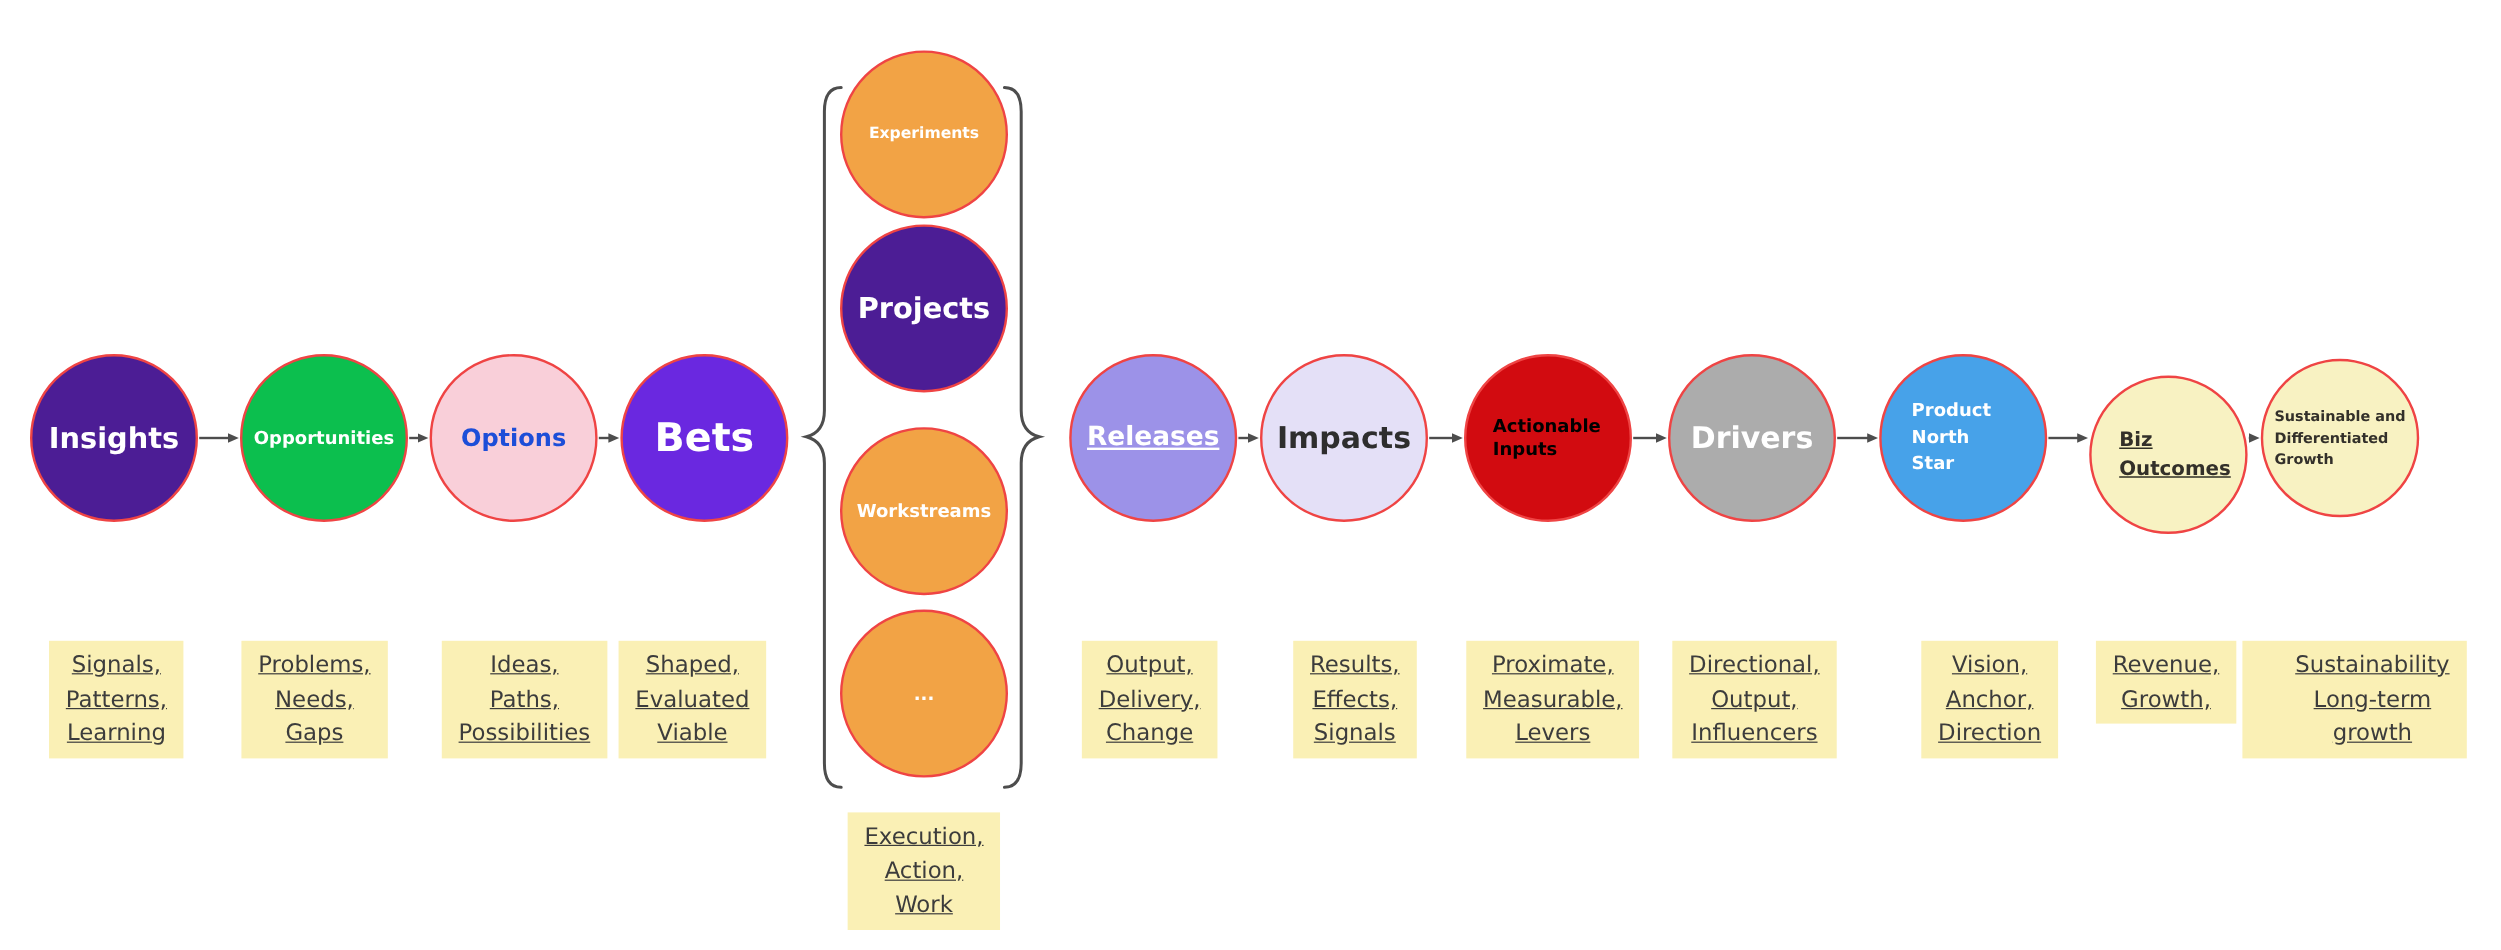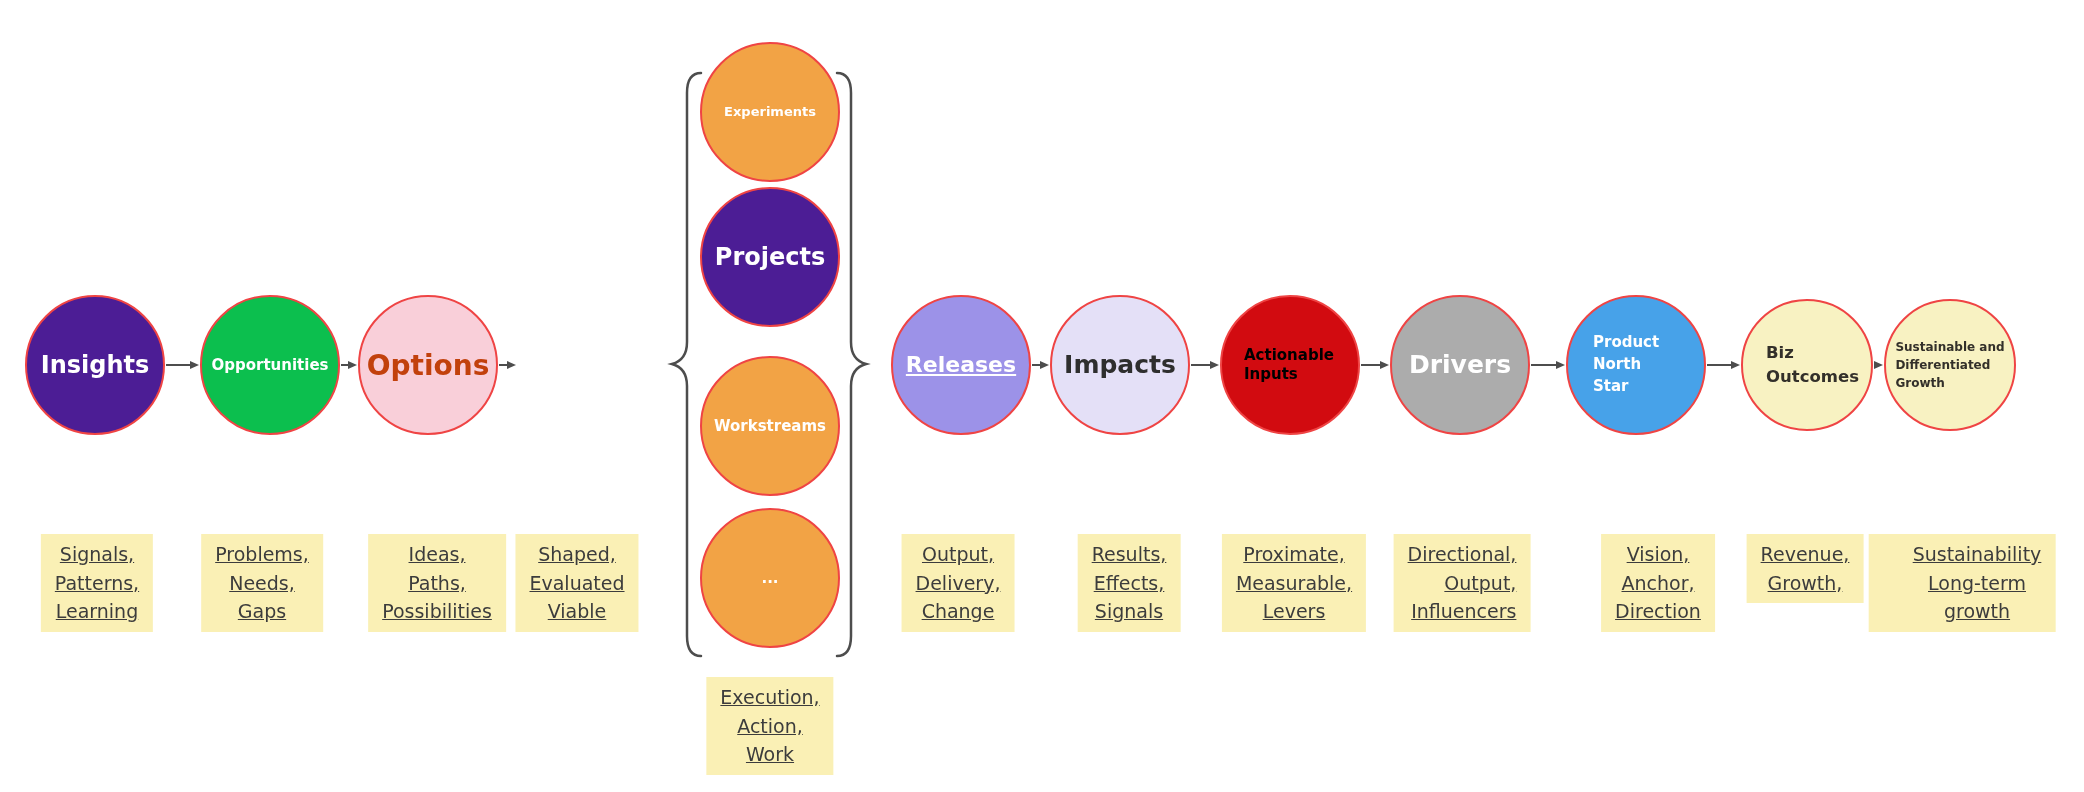--- a/index.html
+++ b/index.html
@@ -42,27 +42,27 @@
   .n-bets         { left: 517px;  top: 295px; background: #6A28E0; }
   .n-experiments  { left: 700px;  top: 42px;  background: #F2A345; }
   .n-projects     { left: 700px;  top: 187px; background: #4c1d95; }
   .n-workstreams  { left: 700px;  top: 356px; background: #F2A345; }
   .n-more         { left: 700px;  top: 508px; background: #F2A345; }
   .n-releases     { left: 891px;  top: 295px; background: #9C92E8; }
   .n-impacts      { left: 1050px; top: 295px; background: #E4E0F7; }
   .n-actionable   { left: 1220px; top: 295px; background: #D20B10; }
   .n-drivers      { left: 1390px; top: 295px; background: #ACACAC; }
   .n-northstar    { left: 1566px; top: 295px; background: #47A2E9; }
-  .n-bizoutcomes  { left: 1741px; top: 299px; background: #F8F2C2; }
+  .n-bizoutcomes  { left: 1741px; top: 313px; background: #F8F2C2; text-decoration: underline; }
   .n-sustainable  { left: 1884px; top: 299px; background: #F8F2C2; }
 
   
   .n-insights .lbl      { color: #fff; font-size: 24px; }
   .n-opportunities .lbl { color: #fff; font-size: 15px; }
-  .n-options .lbl       { color: #c2410c; font-size: 28px; }
+  .n-options .lbl       { color: #1d4ed8; font-size: 20px; }
   .n-bets .lbl          { color: #fff; font-size: 33px; }
   .n-experiments .lbl   { color: #fff; font-size: 13px; }
   .n-projects .lbl      { color: #fff; font-size: 24px; }
   .n-workstreams .lbl   { color: #fff; font-size: 15px; }
   .n-more .lbl          { color: #fff; font-size: 15px; }
   .n-releases .lbl      { color: #fff; font-size: 22px; text-decoration: underline; }
   .n-impacts .lbl       { color: #2e2e2e; font-size: 25px; }
   .n-actionable .lbl    { color: #000000; font-size: 15px; max-width: 92px; }
   .n-drivers .lbl       { color: #fff; font-size: 25px; }
   .n-northstar .lbl     { color: #fff; font-size: 15px; max-width: 86px; line-height: 1.45; }
@@ -82,21 +82,21 @@
     text-decoration: underline;
   }
   .note-1  { left: 97px;   top: 534px; }
   .note-2  { left: 262px;  top: 534px; }
   .note-3  { left: 437px;  top: 534px; }
   .note-4  { left: 577px;  top: 534px; }
   .note-5  { left: 770px;  top: 677px; }
   .note-6  { left: 958px;  top: 534px; }
   .note-7  { left: 1129px; top: 534px; }
   .note-8  { left: 1294px; top: 534px; }
-  .note-9  { left: 1462px; top: 534px; text-align: right; }
+  .note-9  { left: 1462px; top: 534px; }
   .note-10 { left: 1642px; top: 534px; margin-left: 16px; }
   .note-11 { left: 1805px; top: 534px; }
   .note-12 { left: 1962px; top: 534px; padding-left: 44px; }
 </style>
 </head>
 <body>
 
 <div class="canvas">
 
   <svg class="layer" viewBox="0 0 2084 792">
@@ -121,20 +121,23 @@
   </svg>
 
   <div class="node n-insights">
     <span class="lbl">Insights</span>
   </div>
   <div class="node n-opportunities">
     <span class="lbl">Opportunities</span>
   </div>
   <div class="node n-options">
     <span class="lbl">Options</span>
+  </div>
+  <div class="node n-bets">
+    <span class="lbl">Bets</span>
   </div>
 
   <div class="node n-experiments">
     <span class="lbl">Experiments</span>
   </div>
   <div class="node n-projects">
     <span class="lbl">Projects</span>
   </div>
   <div class="node n-workstreams">
     <span class="lbl">Workstreams</span>

